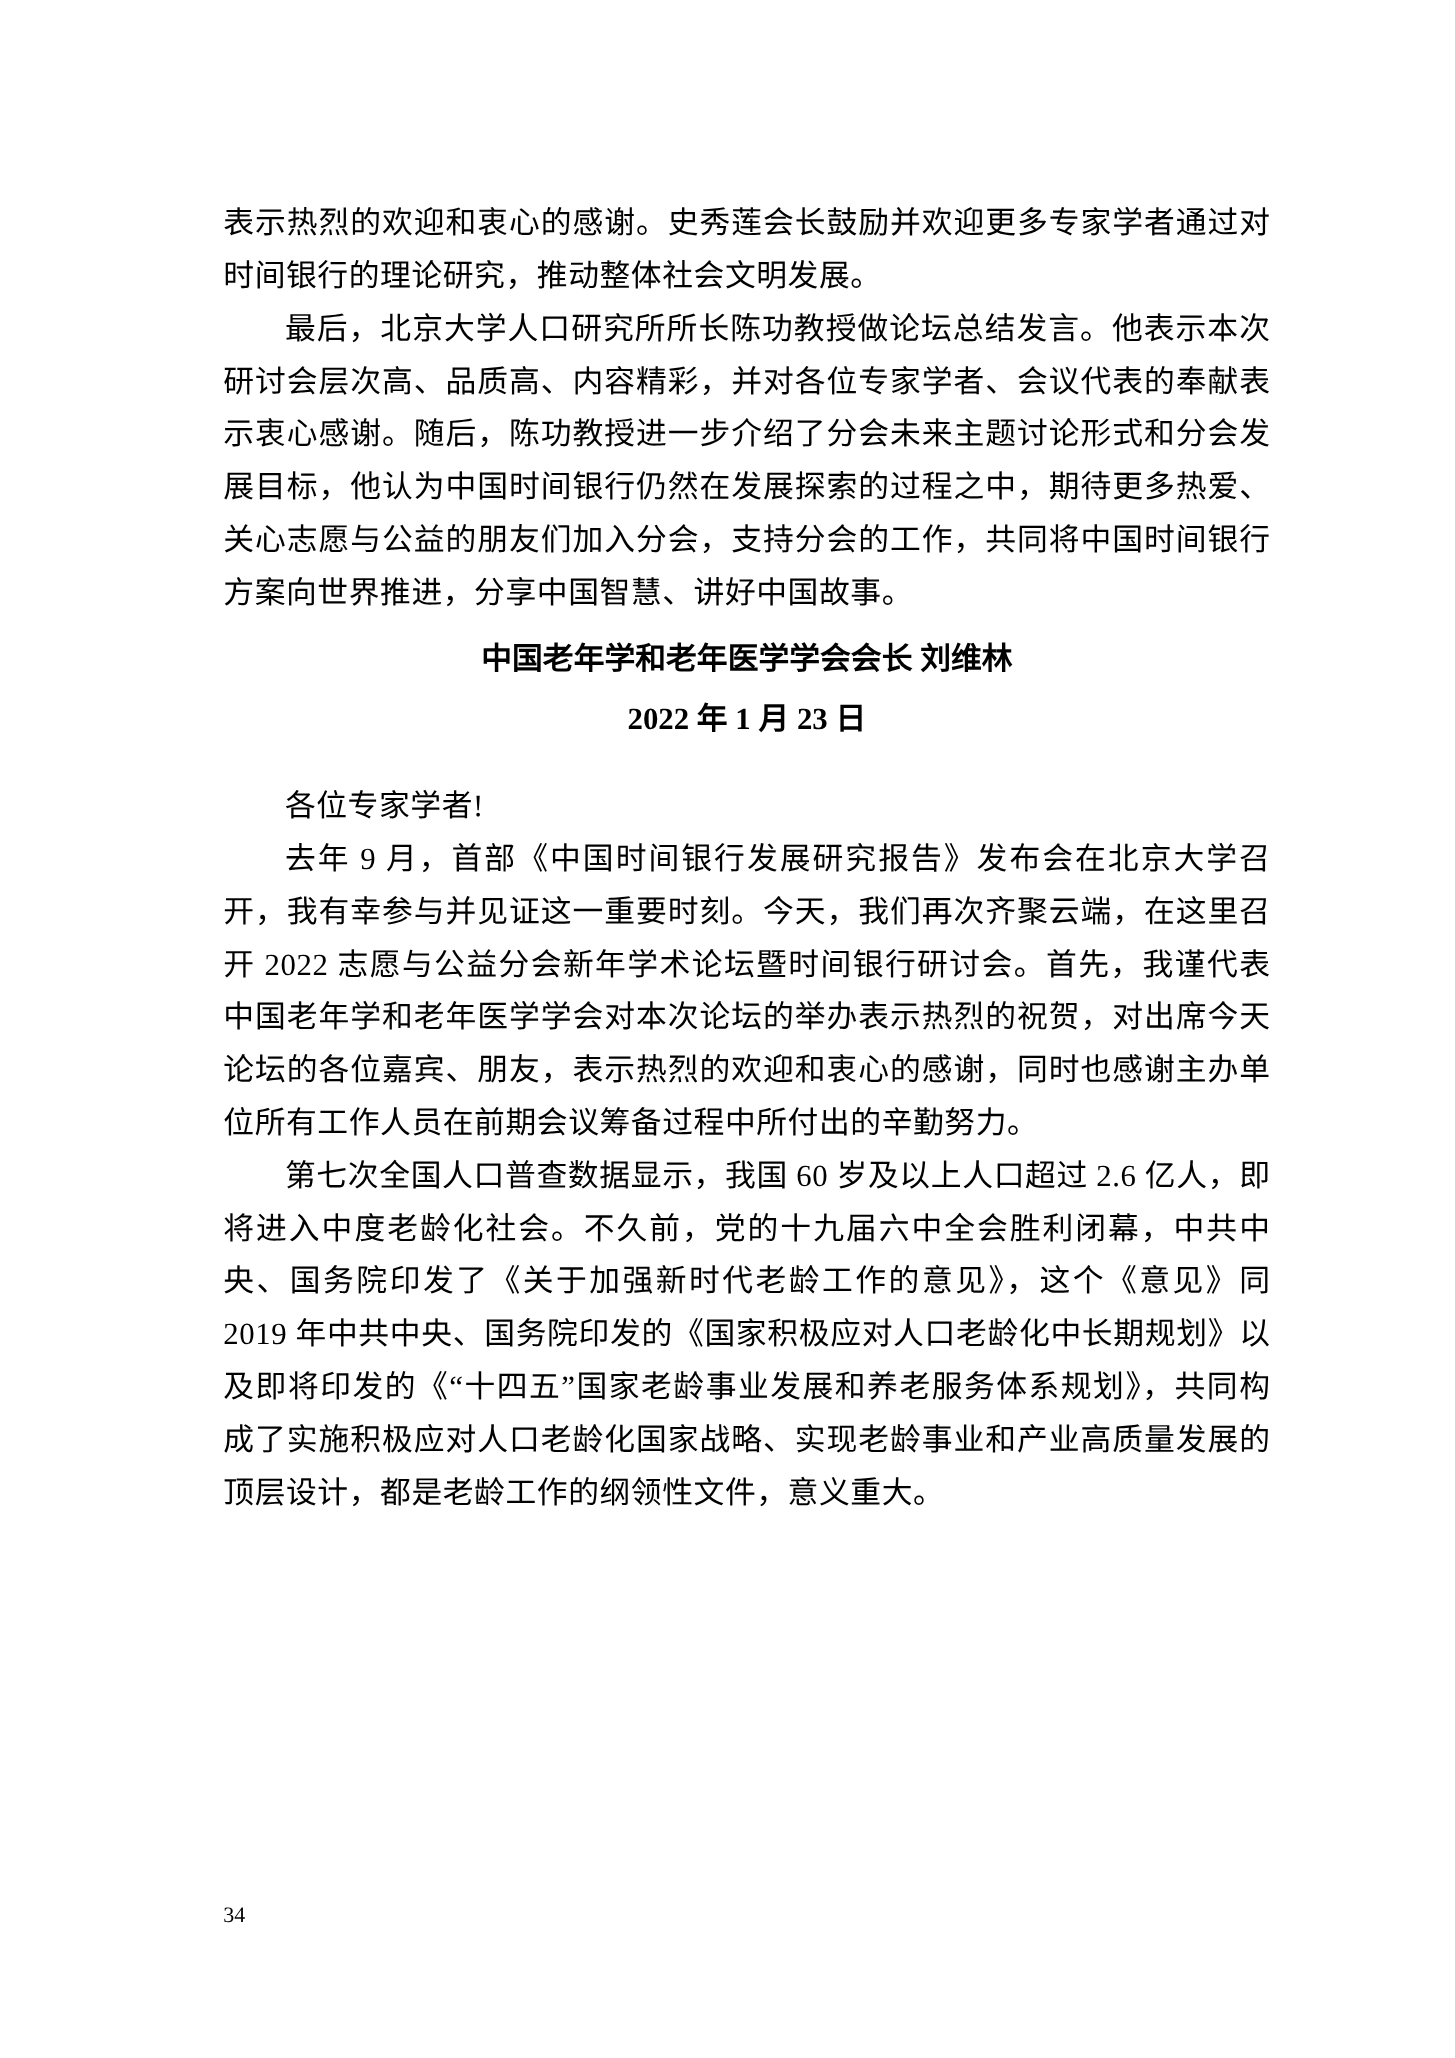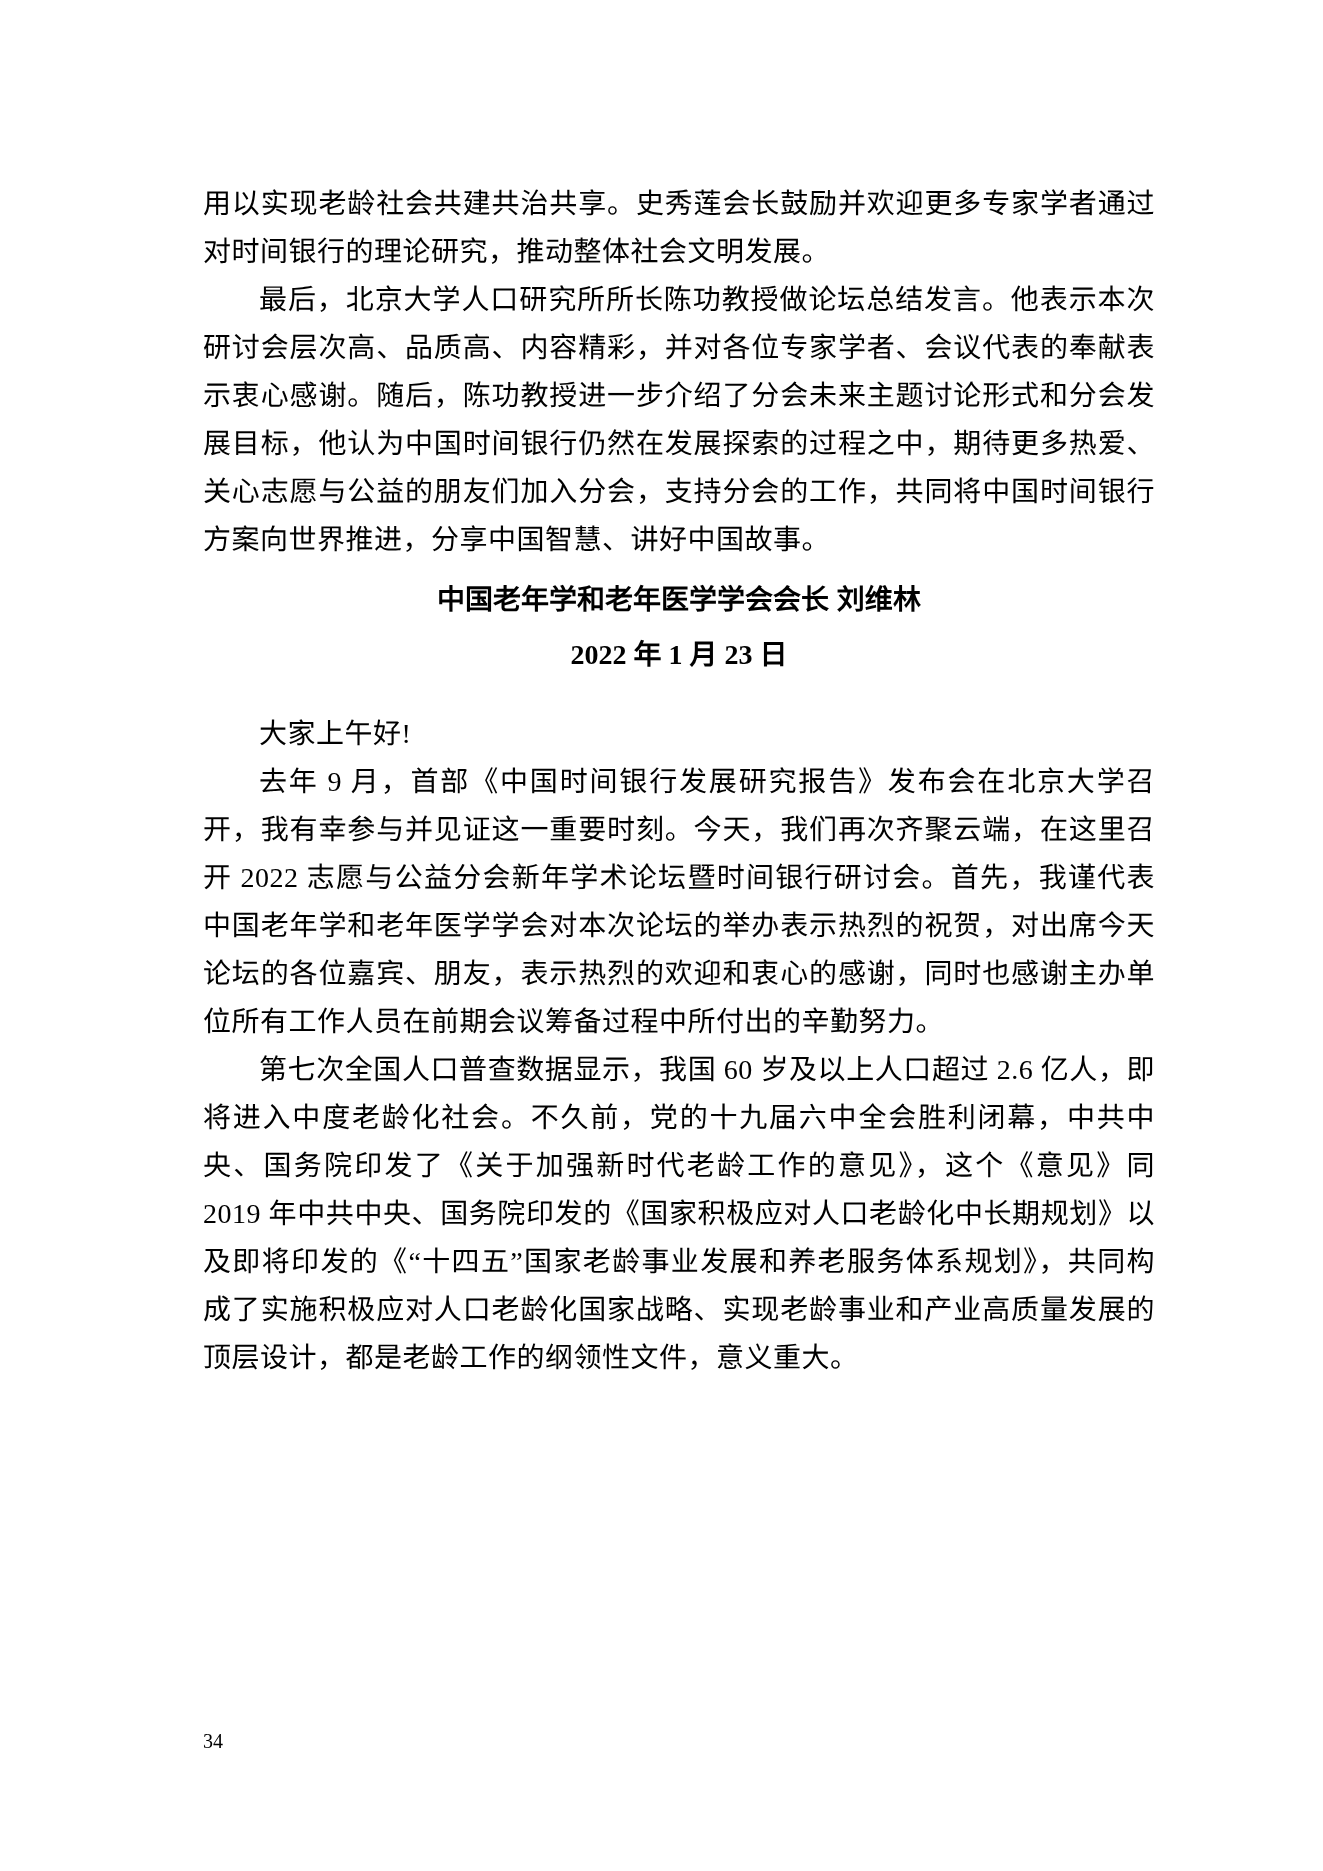--- a/index.html
+++ b/index.html
@@ -51,21 +51,21 @@
   }
   .byline-block {
     margin-top: 8px;
     text-align: center;
   }
   .speech-author {
     margin: 0;
     font-size: 28px;
     line-height: 55px;
     font-weight: bold;
-    font-family: Liberation Sans, sans-serif;
+    font-family: Liberation Serif, serif;
     text-align: center;
   }
   .speech-date {
     margin: 0;
     font-size: 28px;
     line-height: 55px;
     font-weight: bold;
     font-family: "Liberation Serif", "DejaVu Serif", serif;
   }
   .speech-body {
@@ -78,34 +78,34 @@
     font-size: 20px;
     line-height: 48px;
   }
 </style>
 </head>
 <body>
 
 <div class="page">
   <div class="content">
 
-    <p class="body-par">用以实现老龄社会共建共治共享。史秀莲会长鼓励并欢迎更多专家学者通过对时间银行的理论研究，推动整体社会文明发展。</p>
+    <p class="body-par">表示热烈的欢迎和衷心的感谢。史秀莲会长鼓励并欢迎更多专家学者通过对时间银行的理论研究，推动整体社会文明发展。</p>
 
     <p class="body-par indent">最后，北京大学人口研究所所长陈功教授做论坛总结发言。他表示本次研讨会层次高、品质高、内容精彩，并对各位专家学者、会议代表的奉献表示衷心感谢。随后，陈功教授进一步介绍了分会未来主题讨论形式和分会发展目标，他认为中国时间银行仍然在发展探索的过程之中，期待更多热爱、关心志愿与公益的朋友们加入分会，支持分会的工作，共同将中国时间银行方案向世界推进，分享中国智慧、讲好中国故事。</p>
 
 
 
     <div class="byline-block">
       <p class="speech-author">中国老年学和老年医学学会会长 刘维林</p>
       <p class="speech-date">2022 年 1 月 23 日</p>
     </div>
 
     <div class="speech-body">
 
-      <p class="body-par indent">大家上午好!</p>
+      <p class="body-par indent">各位专家学者!</p>
 
       <p class="body-par indent">去年 9 月，首部《中国时间银行发展研究报告》发布会在北京大学召开，我有幸参与并见证这一重要时刻。今天，我们再次齐聚云端，在这里召开 2022 志愿与公益分会新年学术论坛暨时间银行研讨会。首先，我谨代表中国老年学和老年医学学会对本次论坛的举办表示热烈的祝贺，对出席今天论坛的各位嘉宾、朋友，表示热烈的欢迎和衷心的感谢，同时也感谢主办单位所有工作人员在前期会议筹备过程中所付出的辛勤努力。</p>
 
       <p class="body-par indent">第七次全国人口普查数据显示，我国 60 岁及以上人口超过 2.6 亿人，即将进入中度老龄化社会。不久前，党的十九届六中全会胜利闭幕，中共中央、国务院印发了《关于加强新时代老龄工作的意见》，这个《意见》同 2019 年中共中央、国务院印发的《国家积极应对人口老龄化中长期规划》以及即将印发的《“十四五”国家老龄事业发展和养老服务体系规划》，共同构成了实施积极应对人口老龄化国家战略、实现老龄事业和产业高质量发展的顶层设计，都是老龄工作的纲领性文件，意义重大。</p>
     </div>
   </div>
 
   <div class="page-number">34</div>
 </div>
 

